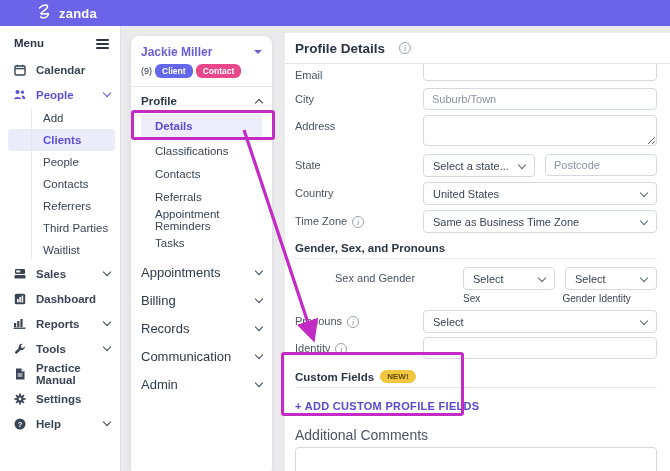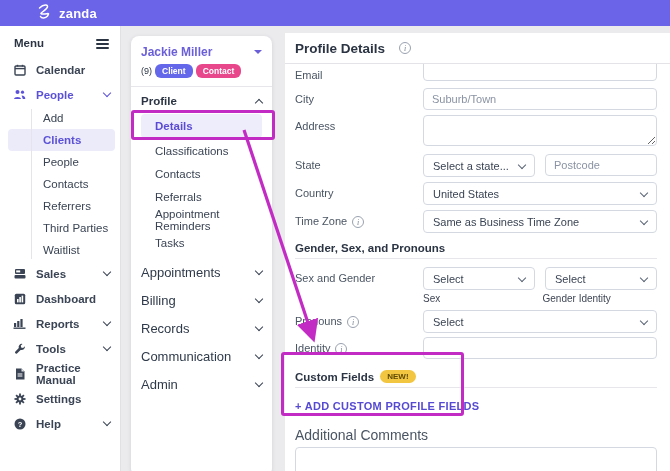--- a/index.html
+++ b/index.html
@@ -363,21 +363,21 @@
         <div class="sel">
           <span>Same as Business Time Zone</span>
           <span class="chev"></span>
         </div>
       </div>
     </div>
 
     <div class="sec-hdr">Gender, Sex, and Pronouns</div>
     <hr class="sec-hr">
 
-    <div class="frow" style="margin-bottom:6px;">
+    <div class="frow" style="margin-bottom:6px;margin-left:40px;">
       <div class="flabel">Sex and Gender</div>
       <div style="flex:1;">
         <div class="fctrl">
           <div class="sel">
             <span>Select</span>
             <span class="chev"></span>
           </div>
           <div class="sel">
             <span>Select</span>
             <span class="chev"></span>

